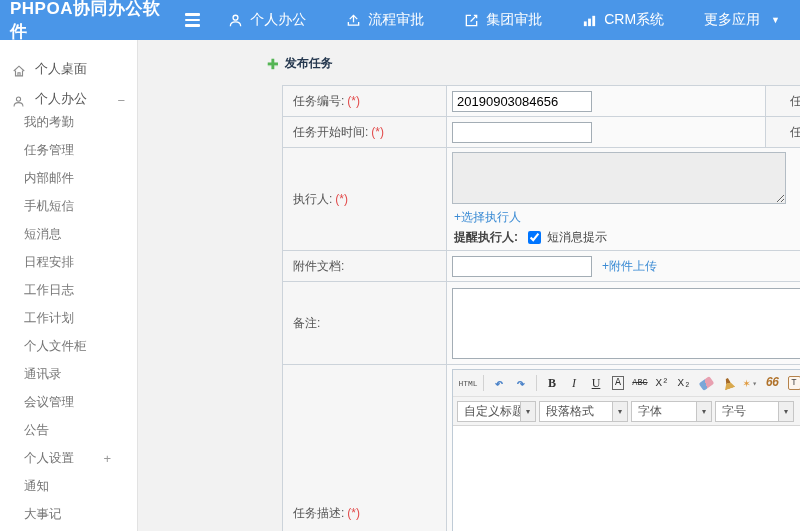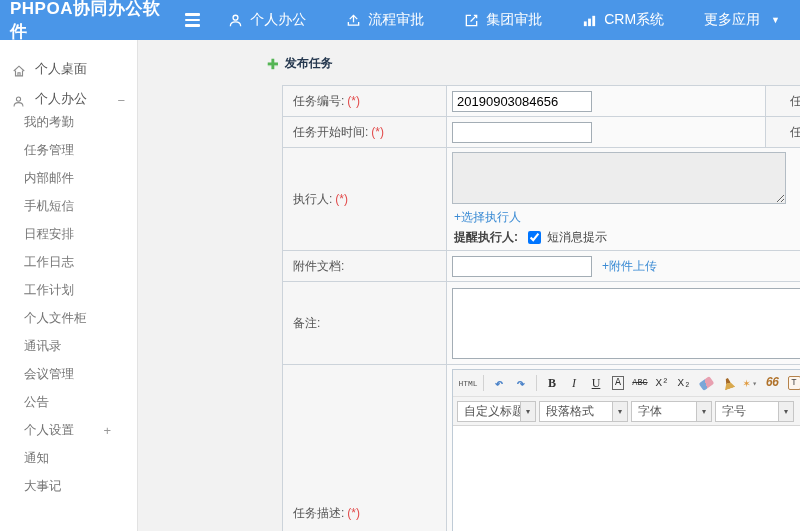--- a/index.html
+++ b/index.html
@@ -166,20 +166,23 @@
     <div class="side-child">
         <span>任务管理</span>
       </div>
     <div class="side-child">
         <span>内部邮件</span>
       </div>
     <div class="side-child">
         <span>手机短信</span>
       </div>
     <div class="side-child">
+        <span>短消息</span>
+      </div>
+    <div class="side-child">
         <span>日程安排</span>
       </div>
     <div class="side-child">
         <span>工作日志</span>
       </div>
     <div class="side-child">
         <span>工作计划</span>
       </div>
     <div class="side-child">
         <span>个人文件柜</span>

